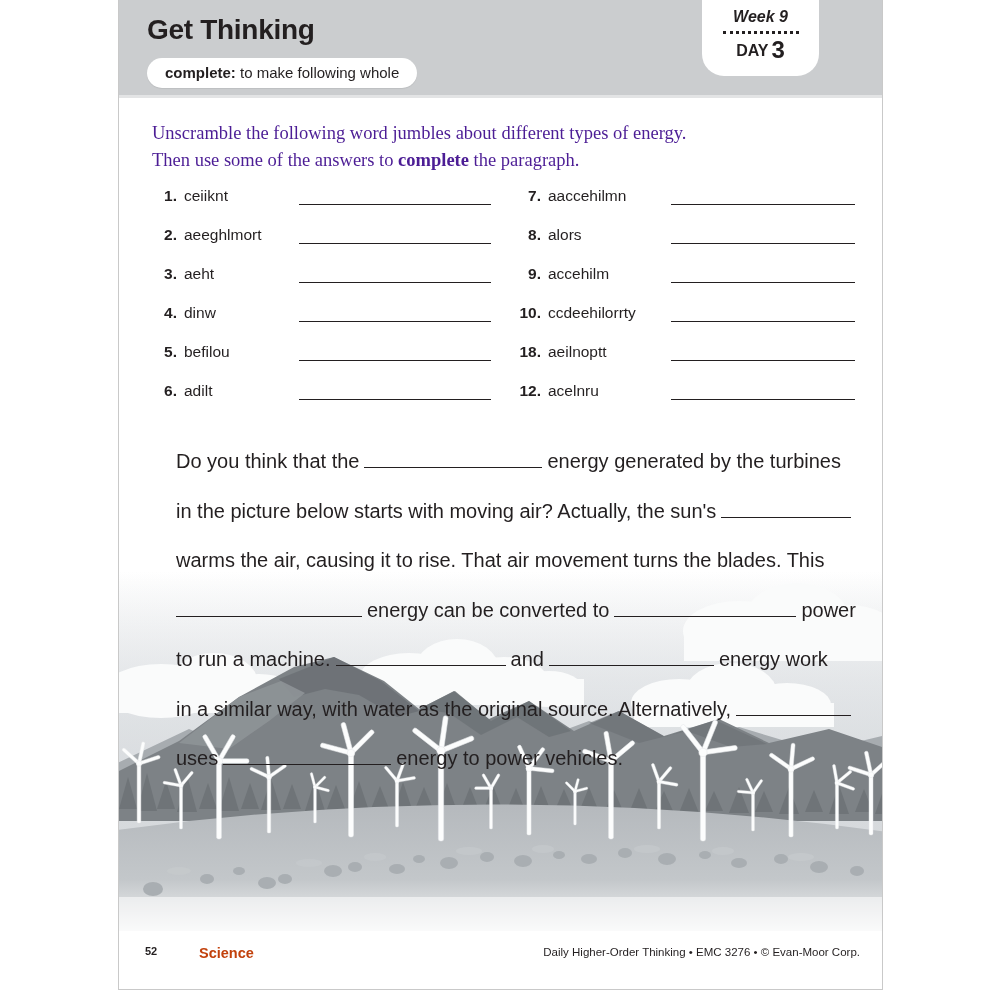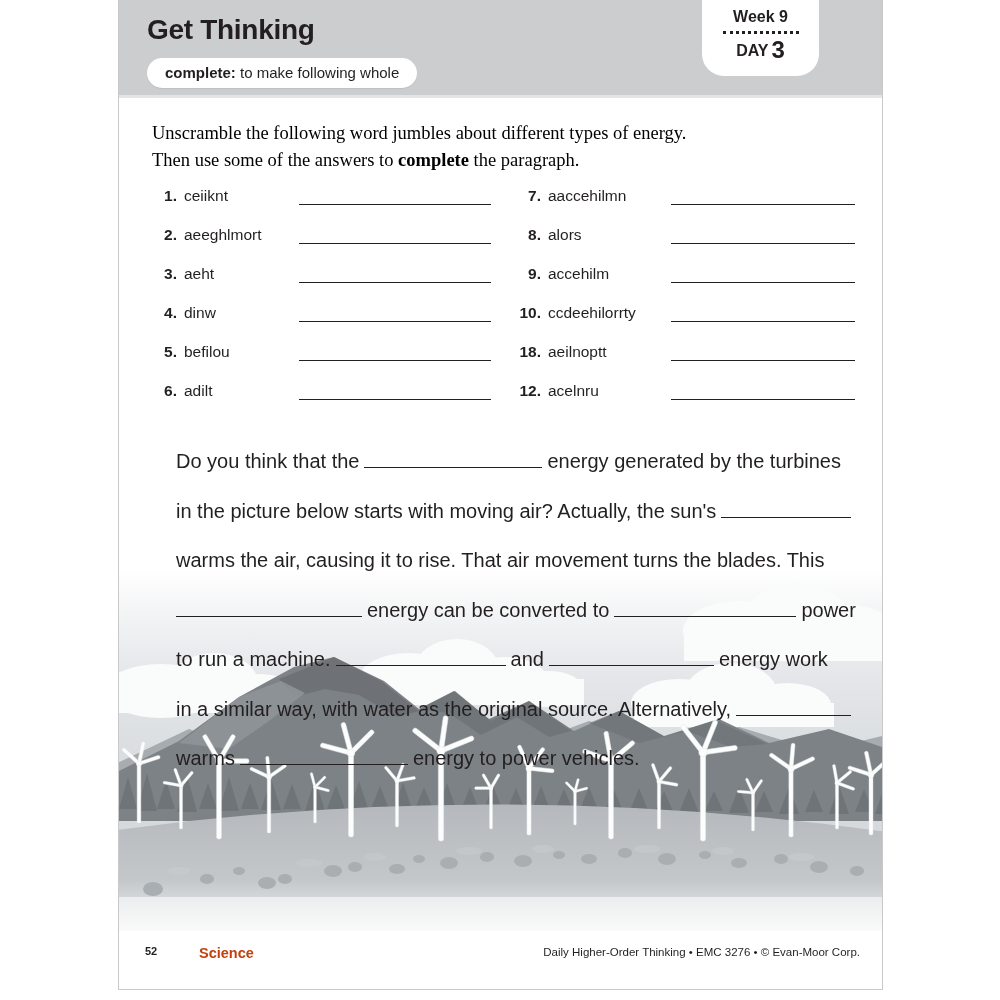--- a/index.html
+++ b/index.html
@@ -50,20 +50,21 @@
   .weekday-tab{
     position:absolute;left:583px;top:-14px;width:117px;height:90px;
     background:#ffffff;
     border-radius:0 0 22px 22px;
     text-align:center;
   }
   .week-label{
     margin-top:22px;
     font-size:16px;font-weight:bold;color:#231f20;
     line-height:1.1;
+    font-style:italic;
   }
   .dotted-sep{
     width:76px;height:0;margin:5px auto 4px auto;
     border-top:3px dotted #231f20;
   }
   .day-row{
     font-size:16px;font-weight:bold;color:#231f20;
     line-height:1;
   }
   .day-num{font-size:24px;vertical-align:-2px;margin-left:3px;}
@@ -80,21 +81,21 @@
       rgba(255,255,255,1) 0%,
       rgba(233,235,237,1) 30%,
       rgba(219,222,225,1) 58%,
       rgba(214,217,220,1) 100%);
   }
 
   
   .instructions{
     position:absolute;left:33px;top:120px;width:700px;
     font-family:"Liberation Serif", serif;
-    font-size:18.5px;color:#000000;line-height:1.45;
+    font-size:18.5px;color:#4c1d95;line-height:1.45;
   }
   .instructions b{font-weight:bold;}
 
   
   .jumbles{
     position:absolute;left:30px;top:185px;width:706px;
   }
   .jrow{display:flex;height:39px;align-items:flex-start;}
   .jcell{display:flex;align-items:flex-start;width:345px;}
   .jcell.right{margin-left:22px;}
@@ -601,21 +602,21 @@
         <span class="blank b-l5a"></span>
         <span class="txt">and</span>
         <span class="blank b-l5b"></span>
         <span class="txt">energy work</span>
       </div>
       <div class="pline">
         <span class="txt">in a similar way, with water as the original source. Alternatively,</span>
         <span class="blank b-l6"></span>
       </div>
       <div class="pline">
-        <span class="txt">warms</span>
+        <span class="txt">uses</span>
         <span class="blank b-l7"></span>
         <span class="txt">energy to power vehicles.</span>
       </div>
     </div>
 
     <div class="footer">
       <div class="f-page">52</div>
       <div class="f-subject">Science</div>
       <div class="f-credit">Daily Higher-Order Thinking • EMC 3276 • © Evan-Moor Corp.</div>
     </div>

